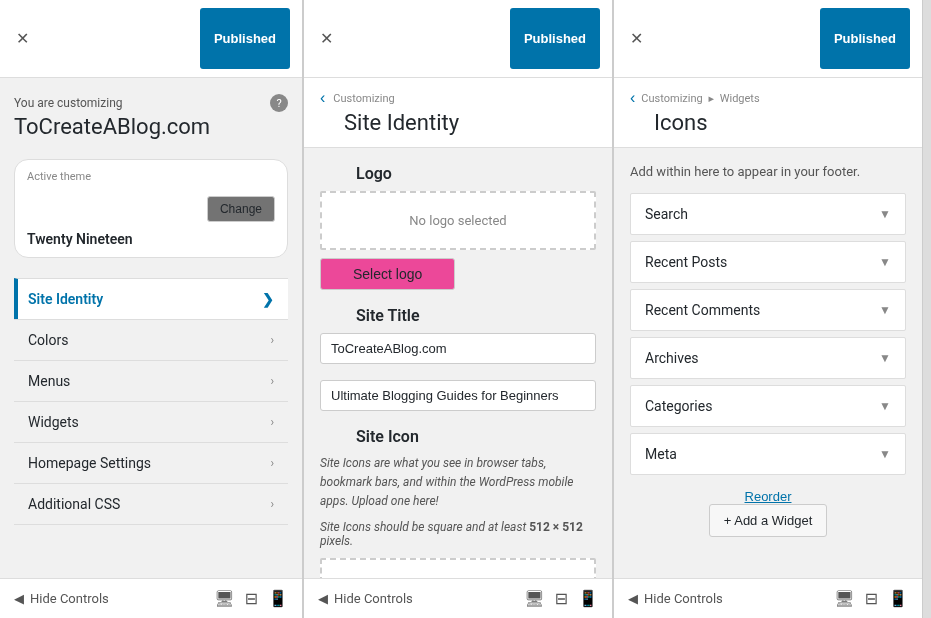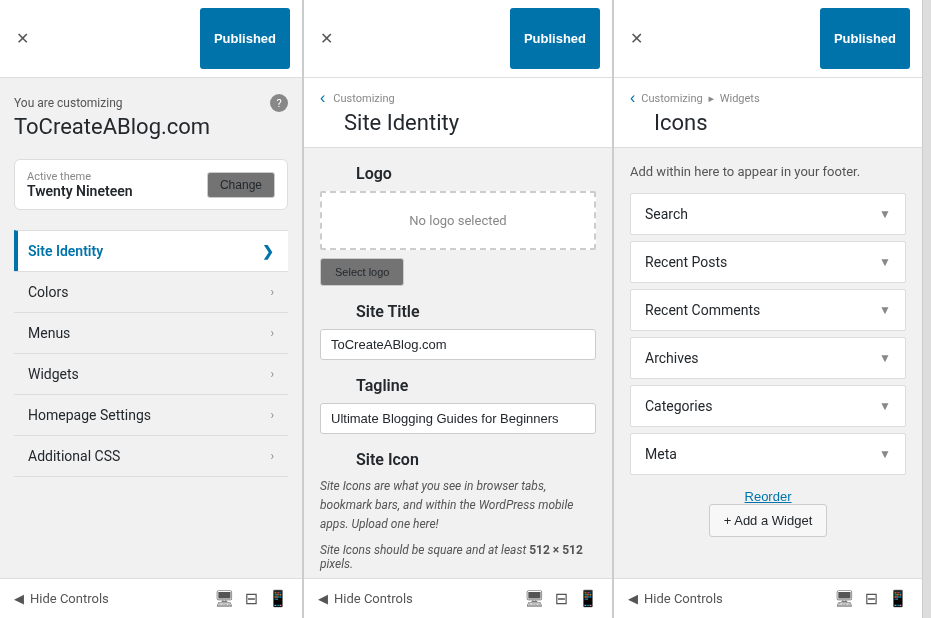--- a/index.html
+++ b/index.html
@@ -108,37 +108,38 @@
     .site-name {
       font-size: 22px;
       color: #23282d;
       font-weight: 400;
       margin-bottom: 20px;
     }
 
     .active-theme-section {
       background: #fff;
       border: 1px solid #ddd;
-      border-radius: 6px;
+      border-radius: 14px;
       padding: 10px 12px;
       display: flex;
       justify-content: space-between;
       align-items: center;
       margin-bottom: 20px;
     }
 
     .active-theme-label {
       font-size: 11px;
       color: #888;
     }
 
     .active-theme-name {
       font-size: 14px;
       font-weight: 600;
       color: #23282d;
+      margin-top: 48px;
     }
 
     .change-btn {
       background: #737373;
       border: 1px solid #ccc;
       border-radius: 3px;
       padding: 5px 12px;
       cursor: pointer;
       font-size: 12px;
       color: #23282d;
@@ -273,26 +274,26 @@
       border: 2px dashed #ccc;
       border-radius: 2px;
       padding: 20px;
       text-align: center;
       color: #888;
       font-size: 13px;
       margin-bottom: 8px;
     }
 
     .select-logo-btn {
-      background: #737373;
+      background: #ec4899;
       border: 1px solid #ccc;
       border-radius: 3px;
-      padding: 7px 14px;
-      cursor: pointer;
-      font-size: 11px;
+      padding: 7px 32px;
+      cursor: pointer;
+      font-size: 14px;
       color: #23282d;
     }
 
     .text-input {
       width: 100%;
       padding: 7px 10px;
       border: 1px solid #ccc;
       border-radius: 3px;
       font-size: 13px;
       background: #fff;
@@ -501,21 +502,20 @@
       <div class="logo-placeholder">No logo selected</div>
       <button class="select-logo-btn">Select logo</button>
     </div>
 
     <div class="field-section">
       <div class="field-label">Site Title</div>
       <input type="text" class="text-input" value="ToCreateABlog.com" style="">
     </div>
 
     <div class="field-section">
-      <div class="field-label">Tagline</div>
       <input type="text" class="text-input" value="Ultimate Blogging Guides for Beginners" style="">
     </div>
 
     <div class="field-section">
       <div class="field-label">Site Icon</div>
       <p class="site-icon-desc">Site Icons are what you see in browser tabs, bookmark bars, and within the WordPress mobile apps. Upload one here!</p>
       <p class="site-icon-size">
         <span>Site Icons should be square and at least</span>
         <strong>512 × 512</strong>
         <span>pixels.</span>

